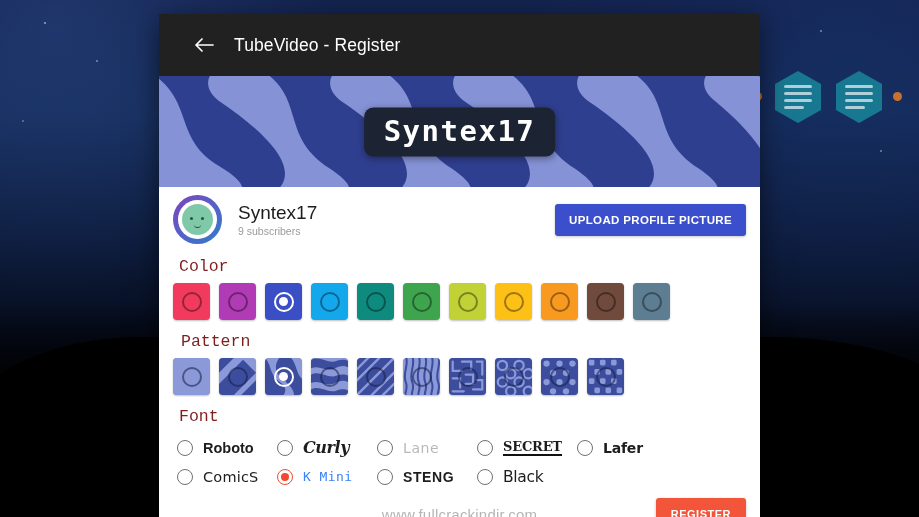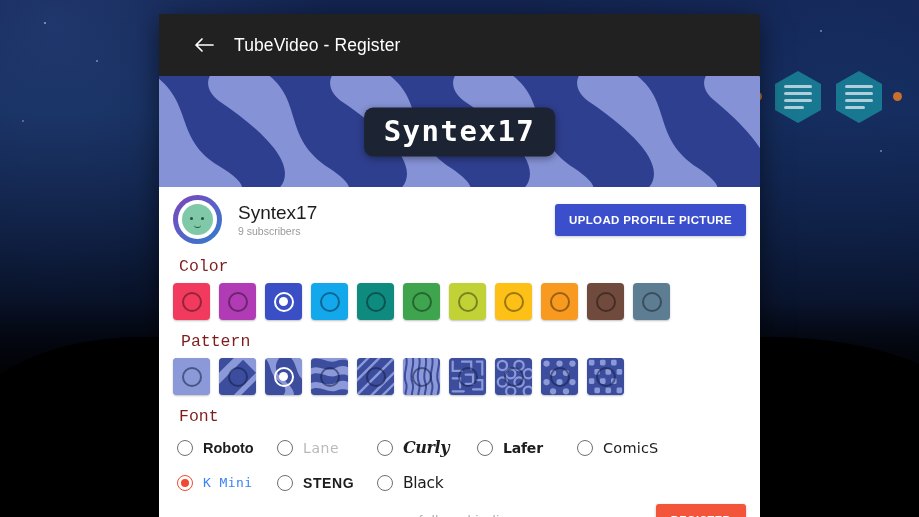--- a/index.html
+++ b/index.html
@@ -150,21 +150,21 @@
   .pat.selected .ring::after{
     content:"";position:absolute;left:50%;top:50%;
     width:9px;height:9px;margin:-4.5px 0 0 -4.5px;
     border-radius:50%;background:#fff;
   }
 
   
   .font-grid{
     display:grid;
     grid-template-columns:100px 100px 100px 100px auto;
-    row-gap:6px;margin-left:4px;
+    margin-left:4px;
   }
   .radio-item{display:flex;align-items:center;cursor:pointer;height:29px;}
   .radio{
     width:16px;height:16px;border-radius:50%;
     border:1.8px solid #707070;box-sizing:border-box;flex:0 0 auto;
     position:relative;margin-right:10px;
   }
   .radio-item.checked .radio{border-color:#ef4b32;}
   .radio-item.checked .radio::after{
     content:"";position:absolute;left:50%;top:50%;width:8px;height:8px;
@@ -446,25 +446,29 @@
         </div>
 
       <div class="section-title" style="margin-top:12px;">Font</div>
       <div class="font-grid" id="font-grid">
           <div class="radio-item">
             <span class="radio"></span>
             <span class="fl f-roboto">Roboto</span>
           </div>
           <div class="radio-item">
             <span class="radio"></span>
+            <span class="fl f-curly">Curly</span>
+          </div>
+          <div class="radio-item">
+            <span class="radio"></span>
             <span class="fl f-lane">Lane</span>
           </div>
           <div class="radio-item">
             <span class="radio"></span>
-            <span class="fl f-curly">Curly</span>
+            <span class="fl f-secret">SECRET</span>
           </div>
           <div class="radio-item">
             <span class="radio"></span>
             <span class="fl f-lafer">Lafer</span>
           </div>
           <div class="radio-item">
             <span class="radio"></span>
             <span class="fl f-comics">ComicS</span>
           </div>
           <div class="radio-item checked">

